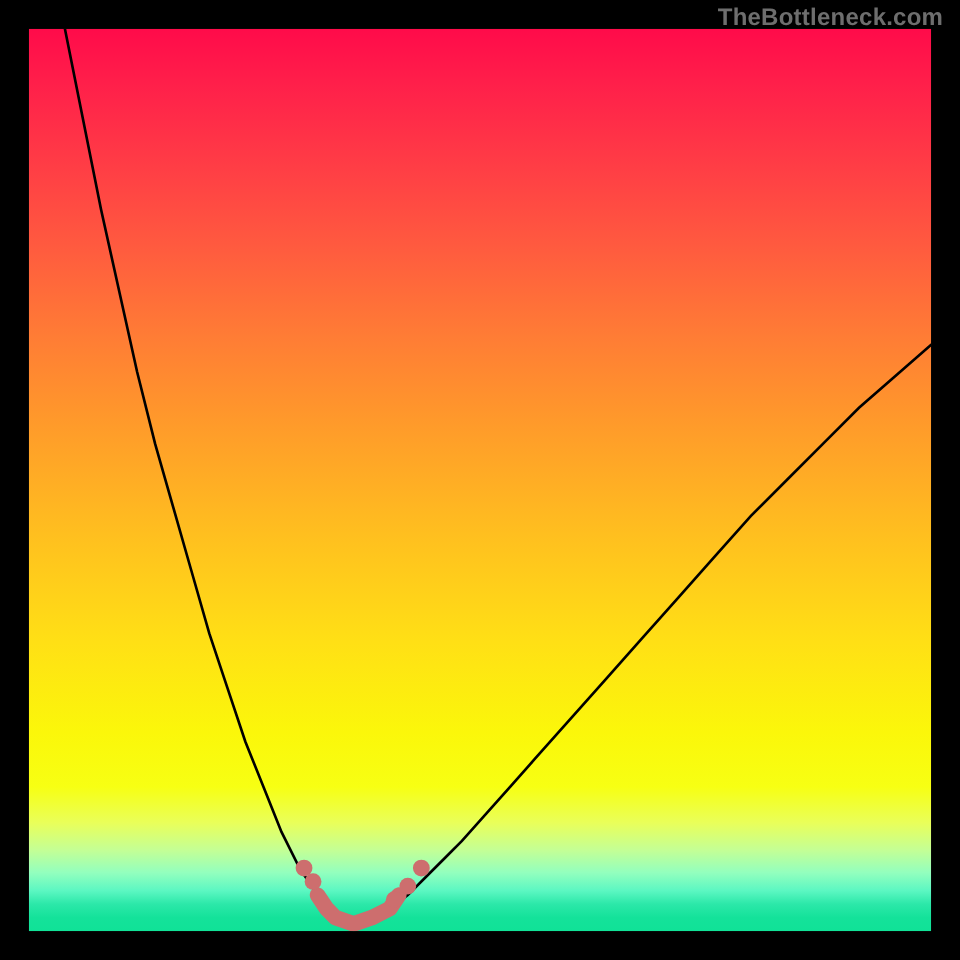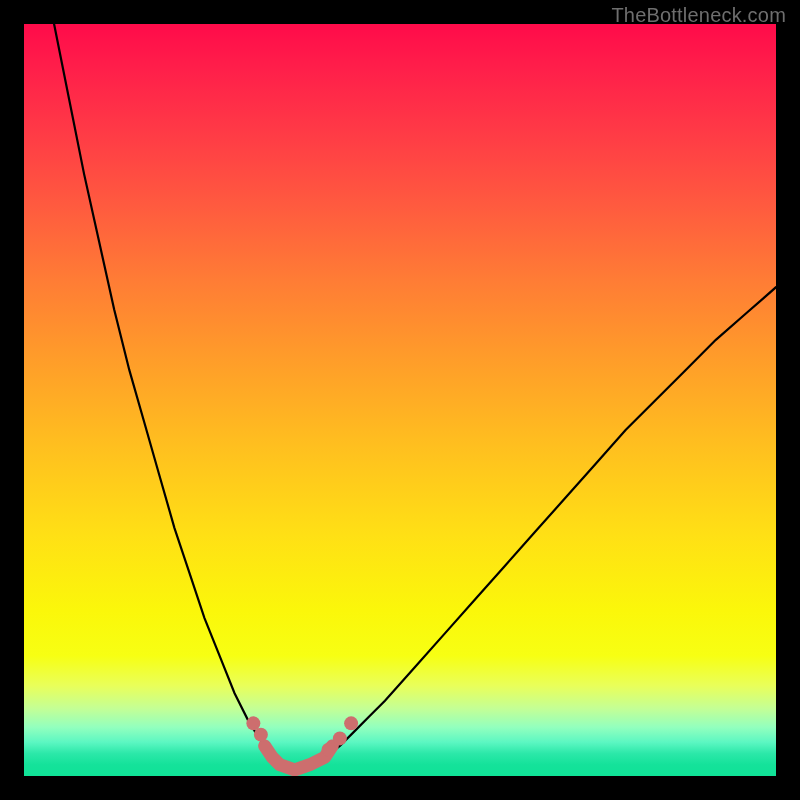--- a/index.html
+++ b/index.html
@@ -45,21 +45,21 @@
       #14e29a 98.5%,
       #10e297 100%
     );
   }
   .watermark {
     position: absolute;
     top: 4px;
     right: 14px;
     color: #6e6e6e;
     font-size: 20px;
-    font-weight: 400;
+    font-weight: 700;
     letter-spacing: 0.2px;
     z-index: 10;
   }
   svg.curve {
     position: absolute;
     left: 0;
     top: 0;
     width: 100%;
     height: 100%;
   }

